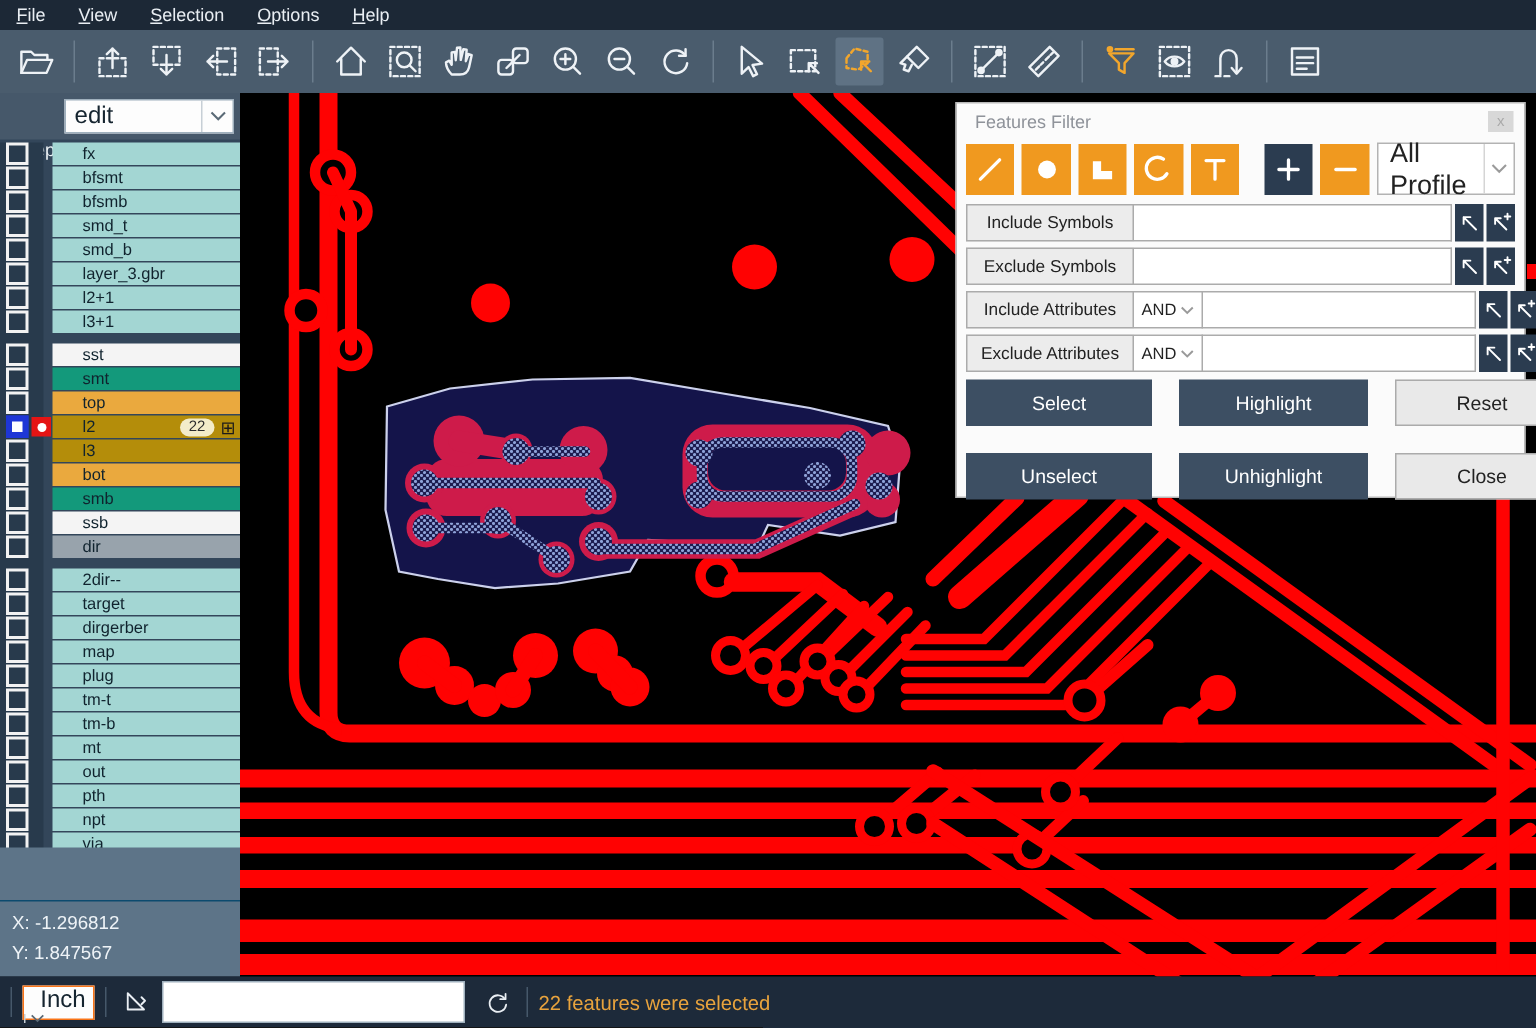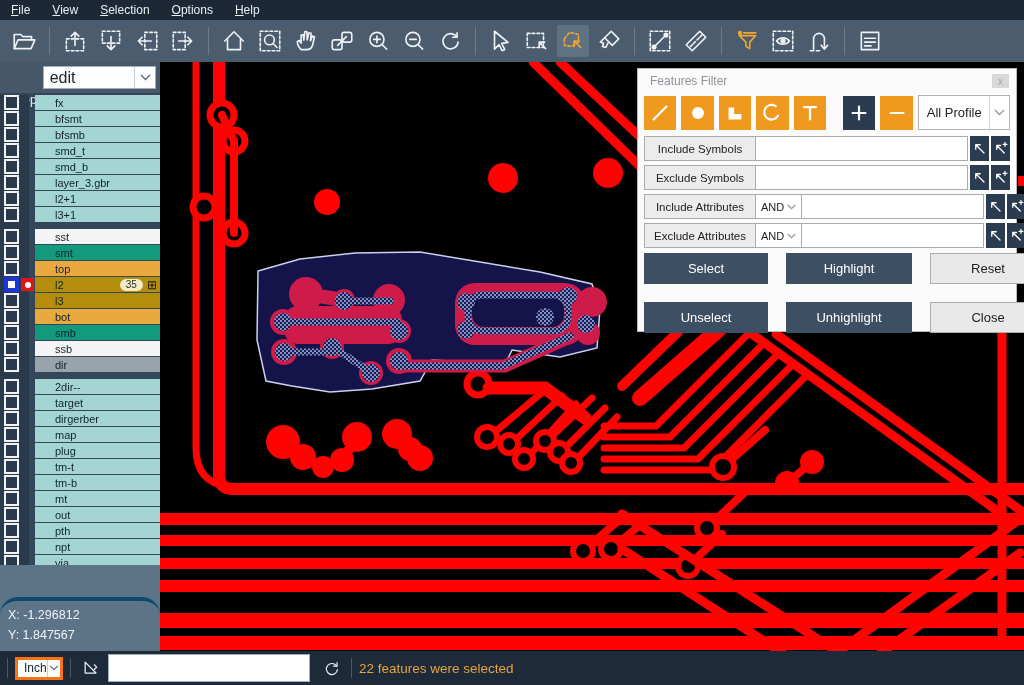--- a/index.html
+++ b/index.html
@@ -41,40 +41,40 @@
   .lrow.sel .ind::after{content:"";position:absolute;left:3.5px;top:3.5px;width:6px;height:6px;border-radius:50%;background:#fff;}
   .lrow .nm{margin-left:1px;width:126px;height:15px;font-size:11px;color:#10232e;
             display:flex;align-items:center;padding-left:20px;box-sizing:border-box;}
   .lgap{height:6px;}
   .c-teal{background:#a3d6d3;} .c-white{background:#f4f4f4;} .c-green{background:#13997b;}
   .c-amber{background:#eaa93e;} .c-gold{background:#b48d0a;} .c-gray{background:#98a3ac;}
   .badge{margin-left:auto;background:#f3ecc9;border-radius:8px;font-size:10px;padding:0 6px;line-height:12px;color:#2c2c2c;}
   .grid-ico{font-size:12px;margin:0 3px 0 4px;color:#1b1b1b;line-height:12px;}
   .tealtail{margin-left:30px;width:126px;height:13px;background:#a3d6d3;}
   .coordbox{position:absolute;left:0;bottom:0;width:160px;height:86px;background:#5d7488;}
-  .coordbox .inner{position:absolute;left:0;right:0;bottom:0;border-top:4px solid #0c4a6e;padding:5px 0 6px 8px;
-                   color:#eef3f7;font-size:12.5px;line-height:1.55;border-radius:18px;}
+  .coordbox .inner{position:absolute;left:0;right:0;bottom:0;border-top:1px solid #0c4a6e;padding:5px 0 6px 8px;
+                   color:#eef3f7;font-size:12.5px;line-height:1.55;}
 
   
   .canvas{position:absolute;left:160px;top:62px;width:864px;height:589px;background:#000;}
 
   
   .dlg{position:absolute;left:637px;top:68px;width:380px;height:264px;background:#fbfbfb;
        border:1px solid #b9b9b9;box-sizing:border-box;font-size:12px;}
   .dlg-title{height:24px;display:flex;align-items:center;color:#8f939a;font-size:12px;padding-left:12px;}
   .dlg-close{position:absolute;right:7px;top:5px;width:17px;height:14px;background:#d8d8d8;color:#a9a9a9;
              font-size:10px;display:flex;align-items:center;justify-content:center;}
   .shape-row{display:flex;align-items:center;padding:2px 6px 6px 6px;}
   .sq{width:33px;height:34px;margin-right:5px;display:flex;align-items:center;justify-content:center;}
   .sq.or{background:#f0991f;} .sq.nv{background:#2b3c50;}
   .sq svg{stroke:#fff;fill:none;stroke-width:2.4;stroke-linecap:round;}
   .sq .fillw{fill:#fff;stroke:none;}
   .sq.plusgap{margin-left:12px;}
   .profile{margin-left:auto;width:92px;height:33px;background:#fff;border:1px solid #b3b3b3;display:flex;align-items:center;
-           font-size:13px;color:#222;}
+           font-size:18px;color:#222;}
   .profile .val{flex:1;padding-left:8px;}
   .profile .chev{width:19px;align-self:stretch;border-left:1px solid #d5d5d5;display:flex;align-items:center;justify-content:center;}
   .frow{display:flex;align-items:center;margin:0 6px 4px 6px;height:25px;}
   .fbtn{width:112px;height:25px;background:#ececec;border:1px solid #ababab;display:flex;align-items:center;
         justify-content:center;font-size:11.5px;color:#222;box-sizing:border-box;flex:none;}
   .andbox{width:46px;height:25px;background:#fff;border:1px solid #ababab;border-left:none;display:flex;align-items:center;
           font-size:11px;color:#222;box-sizing:border-box;flex:none;}
   .andbox .val{flex:1;padding-left:5px;}
   .andbox .chev{width:14px;display:flex;align-items:center;}
   .finput{flex:1;height:25px;border:1px solid #ababab;border-left:none;background:#fff;box-sizing:border-box;
@@ -83,22 +83,22 @@
   .abtn svg{stroke:#fff;fill:none;stroke-width:1.7;stroke-linecap:round;}
   .actions{display:grid;grid-template-columns:124px 126px 116px;grid-gap:3px;margin:5px 6px 0 6px;gap:18px;}
   .act{height:31px;display:flex;align-items:center;justify-content:center;font-size:13px;}
   .act.dark{background:#3d4f63;color:#fff;}
   .act.lite{background:#e9e9e9;border:1px solid #ababab;color:#222;box-sizing:border-box;}
 
   
   .statusbar{position:absolute;left:0;top:651px;width:1024px;height:34px;background:#1d2a3a;
              display:flex;align-items:center;color:#e9eef3;}
   .ssep{width:1px;height:20px;background:#46586a;margin:0 7px;}
-  .units{width:48px;height:23px;background:#fdfdfd;border:3px solid #f97316;display:flex;align-items:center;
-         color:#15242f;font-size:12px;box-sizing:border-box;}
+  .units{width:48px;height:23px;background:#fdfdfd;border:1px solid #f97316;display:flex;align-items:center;
+         color:#15242f;font-size:16px;box-sizing:border-box;flex-direction:column;}
   .units .val{flex:1;padding-left:6px;}
   .units .chev{width:16px;align-self:stretch;border-left:1px solid #c7cfd6;display:flex;align-items:center;justify-content:center;}
   .sicon{width:26px;height:26px;display:flex;align-items:center;justify-content:center;}
   .sicon svg{stroke:#e9eef3;fill:none;stroke-width:1.5;stroke-linecap:round;stroke-linejoin:round;}
   .cmdline{width:196px;height:24px;background:#fff;border:1px solid #9fb0bd;margin-left:4px;
            font-family:"Liberation Sans",sans-serif;}
   .smsg{color:#e8a33d;font-size:13.5px;}
 </style>
 </head>
 <body>
@@ -470,21 +470,21 @@
           <span class="nm c-green">smt</span>
         </div>
         <div class="lrow">
           <span class="cb"></span>
           <span class="ind"></span>
           <span class="nm c-amber">top</span>
         </div>
         <div class="lrow sel">
           <span class="cb"></span>
           <span class="ind"></span>
-          <span class="nm c-gold">l2<span class="badge">35</span><span class="grid-ico">⊞</span></span>
+          <span class="nm c-gold">l2<span class="badge">22</span><span class="grid-ico">⊞</span></span>
         </div>
         <div class="lrow">
           <span class="cb"></span>
           <span class="ind"></span>
           <span class="nm c-gold">l3</span>
         </div>
         <div class="lrow">
           <span class="cb"></span>
           <span class="ind"></span>
           <span class="nm c-amber">bot</span>

